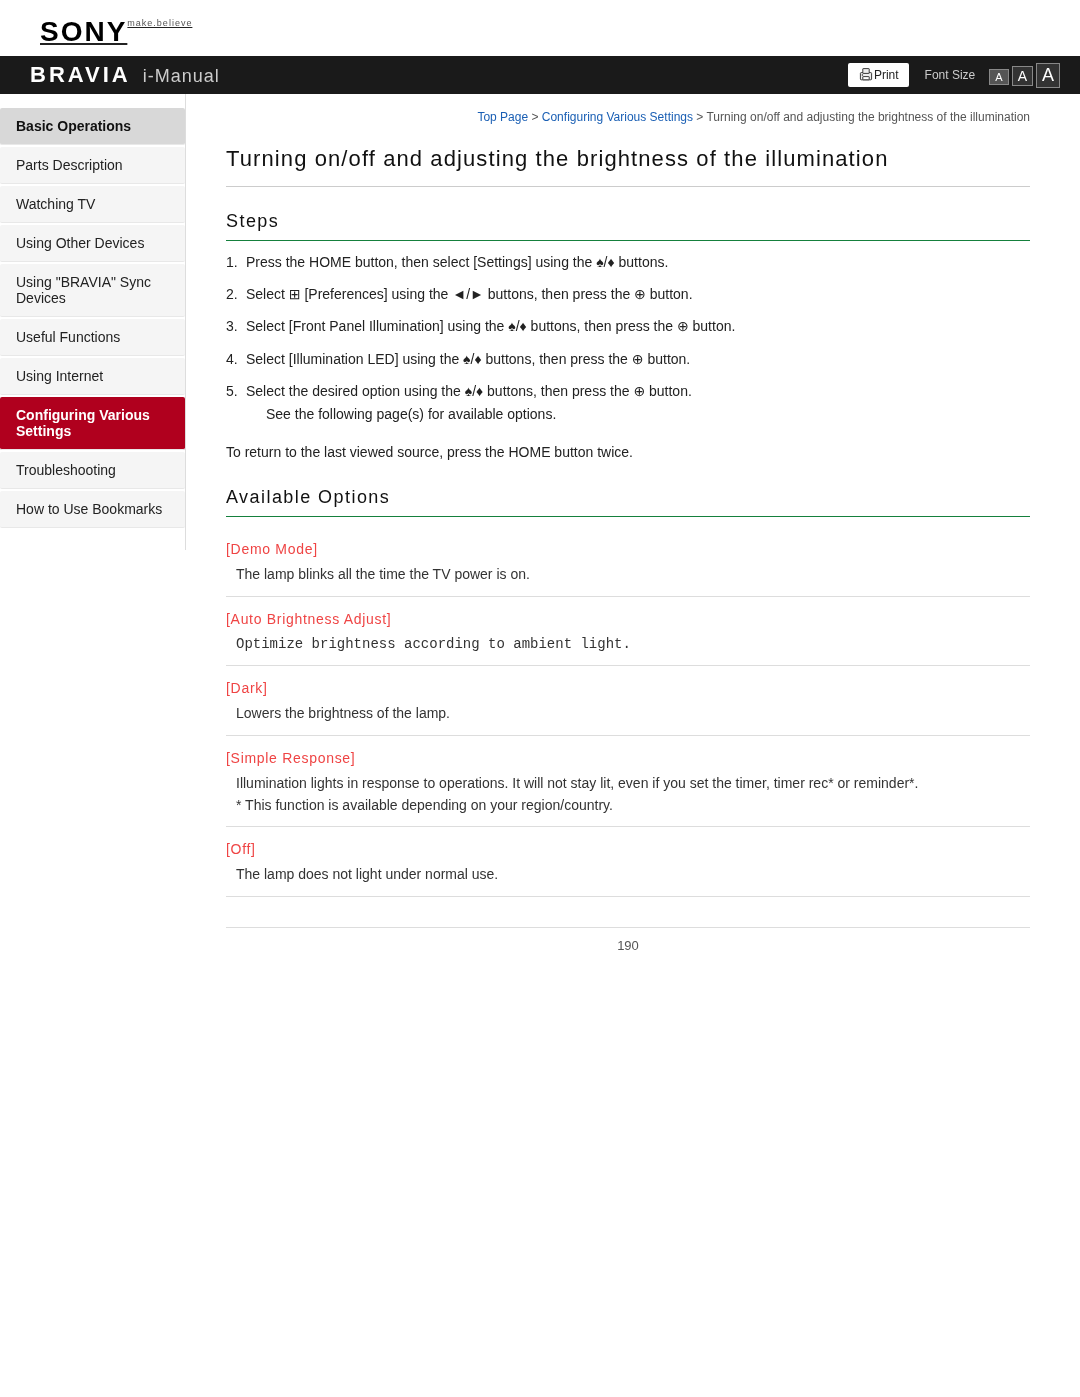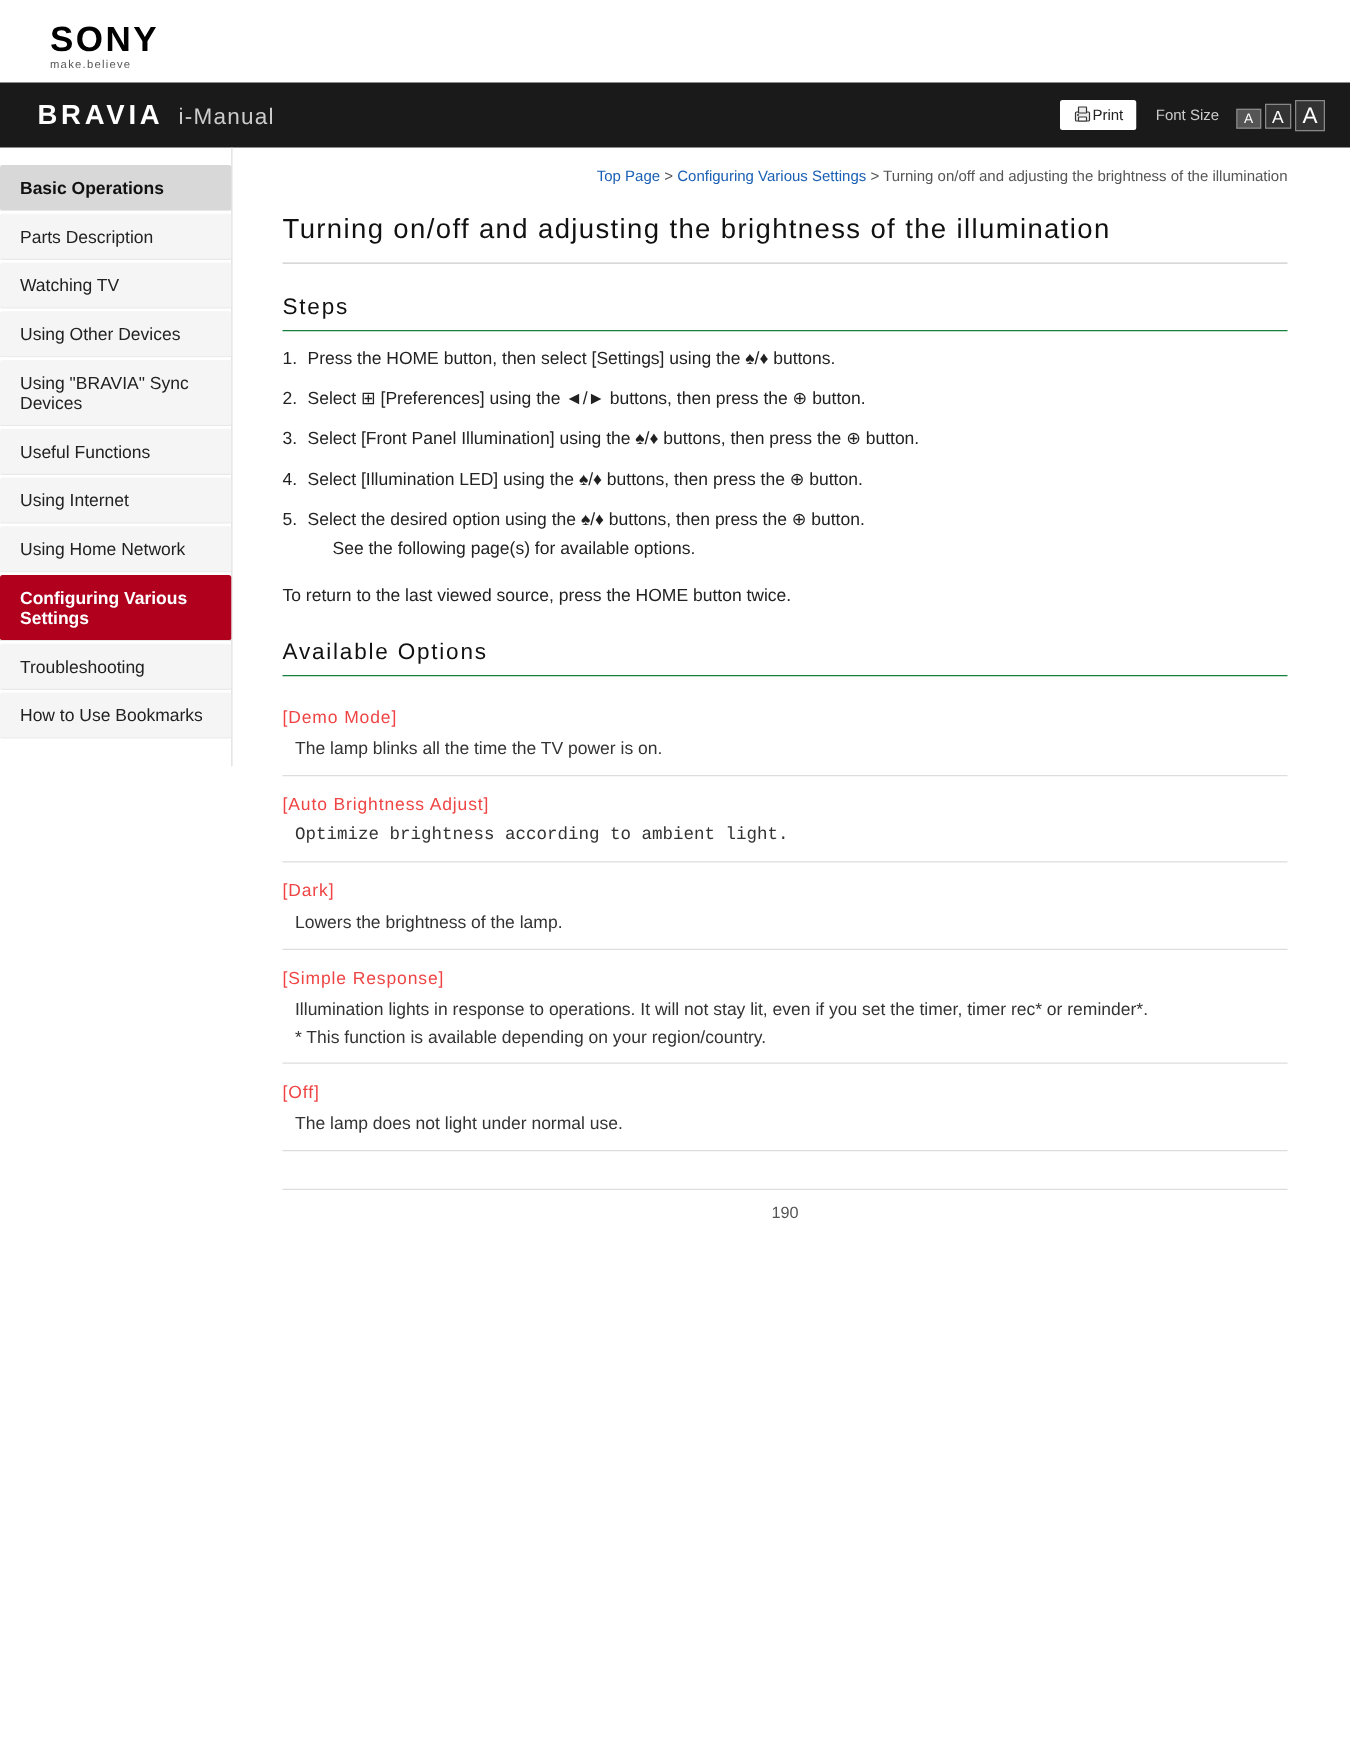--- a/index.html
+++ b/index.html
@@ -11,22 +11,23 @@
       min-height: 1397px;
     }
 
     
     .top-bar {
       padding: 18px 40px 10px 40px;
       background: #fff;
     }
     .sony-logo {
       display: flex;
-      flex-direction: column;
+      flex-direction: row;
       line-height: 1;
+      text-decoration: underline;
     }
     .sony-logo .sony-text {
       font-size: 28px;
       font-weight: 900;
       letter-spacing: 2px;
       color: #000;
       font-family: Arial Black, Arial, sans-serif;
     }
     .sony-logo .tagline {
       font-size: 9px;
@@ -35,21 +36,21 @@
       margin-top: 1px;
     }
 
     
     .header-bar {
       background: #1a1a1a;
       display: flex;
       align-items: center;
       justify-content: space-between;
       padding: 0 20px 0 30px;
-      height: 52px;
+      height: 38px;
     }
     .bravia-title {
       display: flex;
       align-items: baseline;
       gap: 12px;
     }
     .bravia-text {
       font-size: 22px;
       font-weight: 900;
       color: #fff;
@@ -277,21 +278,20 @@
 <div class="main-layout">
 
   <nav class="sidebar" id="sidebar-nav">
   <div class="sidebar-item top-section">Basic Operations</div>
       <div class="sidebar-item">Parts Description</div>
       <div class="sidebar-item">Watching TV</div>
       <div class="sidebar-item">Using Other Devices</div>
       <div class="sidebar-item">Using "BRAVIA" Sync Devices</div>
       <div class="sidebar-item">Useful Functions</div>
       <div class="sidebar-item">Using Internet</div>
-      <div class="sidebar-item">Using Home Network</div>
       <div class="sidebar-item active">Configuring Various Settings</div>
       <div class="sidebar-item">Troubleshooting</div>
       <div class="sidebar-item">How to Use Bookmarks</div>
     </nav>
 
   <main class="content-area">
 
     <div class="breadcrumb">
       <a href="#">Top Page</a><span> &gt; </span><a href="#">Configuring Various Settings</a><span> &gt; </span><span>Turning on/off and adjusting the brightness of the illumination</span>
     </div>

